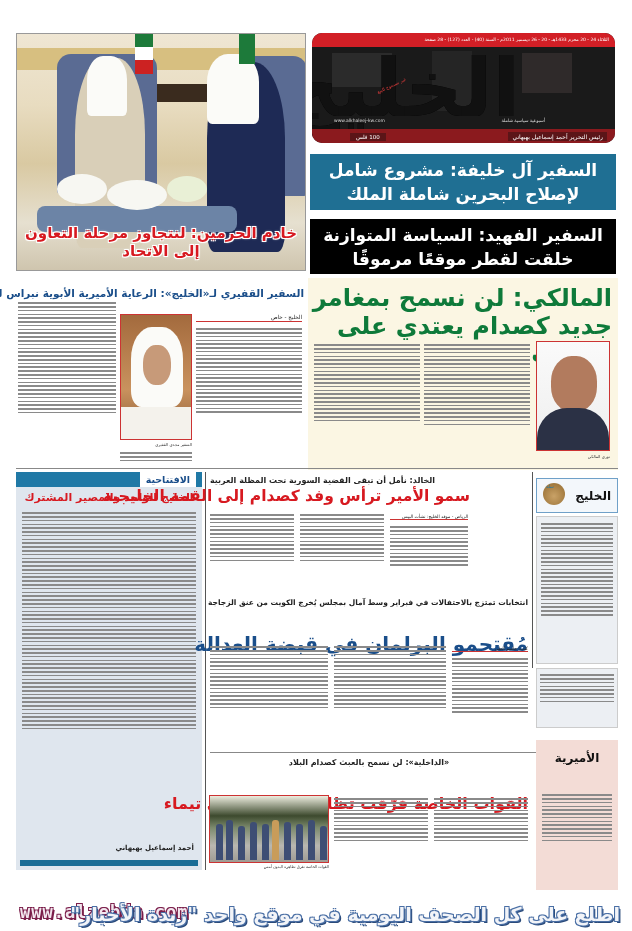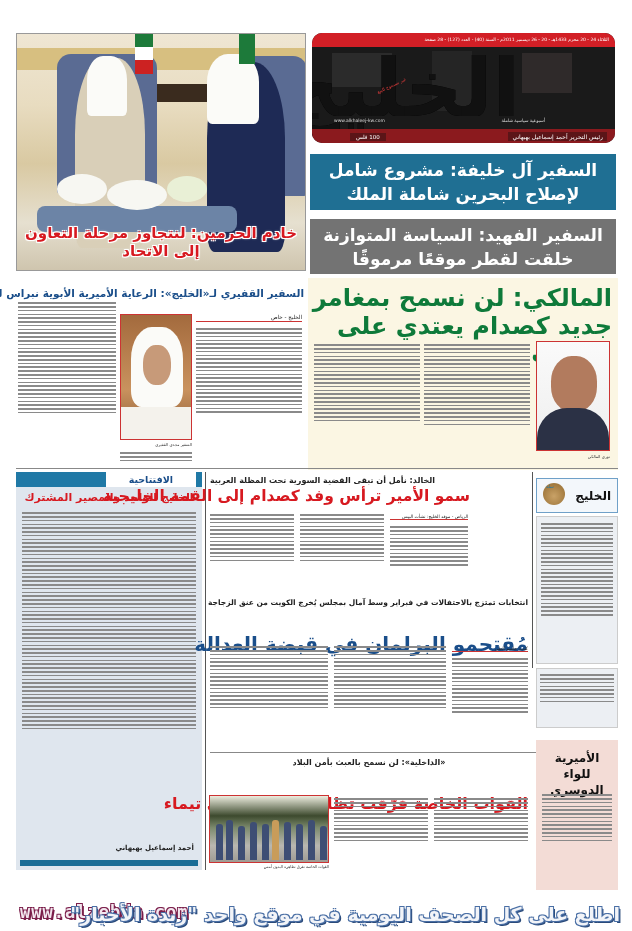--- a/index.html
+++ b/index.html
@@ -24,37 +24,37 @@
   .pix { position:absolute; background:#3b3b3b; }
   #mast-bottombar { position:absolute; left:0; right:0; bottom:0; height: 14px; background:#8b1a1e; }
   #mast-editor { position:absolute; right: 8px; bottom: 2px; color:#fff; font-size:6px; background:#5b1518; padding:1px 4px; }
   #mast-price { position:absolute; left: 38px; bottom: 2px; color:#fff; font-size:5.5px; background:#5b1518; padding:1px 6px; }
   #mast-url { position:absolute; left: 22px; bottom: 20px; color:#ddd; font-size: 4.5px; direction:ltr; }
   #mast-tagline { position:absolute; right: 70px; bottom: 20px; color:#ddd; font-size: 4.5px; }
   #mast-stamp { position:absolute; left: 64px; top: 50px; color:#e13b3b; font-size:4.5px; transform: rotate(-25deg); }
   
   .sidebox { color:#fff; font-weight:bold; text-align:center; font-size: 17px; line-height: 24px; padding: 4px 4px; }
   #box-khalifa { left: 310px; top: 154px; width: 306px; height: 56px; background:#1f6f93; }
-  #box-fahid { left: 310px; top: 219px; width: 306px; height: 55px; background:#737373; }
+  #box-fahid { left: 310px; top: 219px; width: 306px; height: 55px; background:#000000; }
   
   #maliki-area { left: 308px; top: 278px; width: 310px; height: 192px; background:#fbf6e3; }
   #maliki-headline { position:absolute; right: 6px; top: 6px; width: 300px; color:#0e7a3a; font-weight:bold; font-size: 24px; line-height: 28px; text-align:right; }
   #maliki-photo { position:absolute; right: 8px; top: 63px; width: 74px; height: 110px; border:1px solid #c33; background: linear-gradient(180deg,#fafafa 0%,#eee 100%); overflow:hidden; }
   #maliki-caption { position:absolute; right: 8px; top: 176px; font-size:4px; color:#333; }
   
   #qaf-headline { left: 12px; top: 286px; width: 292px; color:#1a4e8a; font-weight:bold; font-size: 10.5px; line-height:14px; text-align:right; white-space:nowrap; }
   #qaf-photo { left: 120px; top: 314px; width: 72px; height: 126px; border:1px solid #c33; overflow:hidden; background: linear-gradient(180deg,#a36a3d 0%,#c9925e 60%,#8a5a34 100%); }
   #qaf-caption { left: 120px; top: 442px; width:72px; font-size:4px; color:#333; text-align:right; }
   #qaf-byline { left: 196px; top: 314px; width: 106px; font-size: 5.5px; color:#222; text-align:right; border-bottom: 1px solid #c33; padding-bottom:1px; }
   .hr { position:absolute; height:1px; background:#888; }
   .vr { position:absolute; width:1px; background:#555; }
   
   #editorial { left: 16px; top: 472px; width: 186px; height: 398px; background:#dfe6ee; }
   #ed-header { position:absolute; left:0; right:0; top: 0; height: 15px; background:#2079a6; }
-  #ed-header-label { position:absolute; right: 2px; top: 0; height: 15px; background:#fff; color:#1a4e8a; padding: 0 23px; font-weight:bold; font-size: 9.5px; line-height:15px; border-right: 4px solid #2079a6; }
+  #ed-header-label { position:absolute; right: 2px; top: 0; height: 15px; background:#fff; color:#1a4e8a; padding: 0 6px; font-weight:bold; font-size: 9.5px; line-height:15px; border-right: 4px solid #2079a6; }
   #ed-title { position:absolute; left:0; right:0; top: 19px; color:#d71920; font-weight:bold; font-size: 11px; text-align:center; }
   #ed-author { position:absolute; right: 8px; top: 372px; color:#222; font-weight:bold; font-size: 7px; }
   #ed-bar { position:absolute; left: 4px; right: 4px; bottom: 4px; height: 6px; background:#1a6d96; }
   
   #summit-kicker { left: 210px; top: 476px; width: 258px; color:#222; font-weight:bold; font-size: 8px; text-align:left; }
   #summit-headline { left: 208px; top: 487px; width: 262px; color:#d71920; font-weight:bold; font-size: 15.5px; text-align:center; white-space:nowrap; }
   #summit-byline { left: 390px; top: 514px; width: 78px; font-size: 4.5px; color:#222; text-align:right; border-bottom:1px solid #c33; }
   
   #basket-box { left: 536px; top: 478px; width: 82px; height: 35px; border: 1px solid #6fa0c8; background:#f3f7fb; }
   #basket-logo { position:absolute; left: 6px; top: 4px; width: 22px; height: 22px; border-radius: 50%; background: radial-gradient(circle at 50% 60%, #c9a267 0%, #a27a3f 70%); }
@@ -466,21 +466,21 @@
     <span class="txtline"></span>
     <span class="txtline"></span>
     <span class="txtline"></span>
     <span class="txtline"></span>
     <span class="txtline"></span>
     <span class="txtline"></span>
 </div>
 
 <div class="hr" style="left:210px;top:752px;width:408px;"></div>
 
-<div id="int-kicker" class="abs">«الداخلية»: لن نسمح بالعبث بأمن البلاد</div>
+<div id="int-kicker" class="abs">«الداخلية»: لن نسمح بالعبث كصدام البلاد</div>
 <div id="int-headline" class="abs">القوات الخاصة فرّقت تظاهرة للبدون في تيماء</div>
 <div id="int-photo" class="abs">
   <div class="cop" style="left:6px;height:36px;"></div>
   <div class="cop" style="left:16px;height:40px;"></div>
   <div class="cop" style="left:28px;height:34px;"></div>
   <div class="cop" style="left:40px;height:38px;"></div>
   <div class="cop" style="left:52px;height:36px;"></div>
   <div class="cop" style="left:62px;height:40px;background:#c89c5a;"></div>
   <div class="cop" style="left:74px;height:38px;"></div>
   <div class="cop" style="left:86px;height:36px;"></div>
@@ -513,21 +513,20 @@
     <span class="txtline"></span>
     <span class="txtline"></span>
     <span class="txtline"></span>
     <span class="txtline"></span>
     <span class="txtline"></span>
 </div>
 
 <div id="salamat" class="abs">
   <div id="salamat-title">
     <div>الأميرية</div>
-    <div>للواء الدوسري</div>
   </div>
   <div class="abs txt col" style="left:6px;right:6px;top:52px;height:92px;">
     <span class="txtline"></span>
       <span class="txtline"></span>
       <span class="txtline"></span>
       <span class="txtline"></span>
       <span class="txtline"></span>
       <span class="txtline"></span>
       <span class="txtline"></span>
       <span class="txtline"></span>

